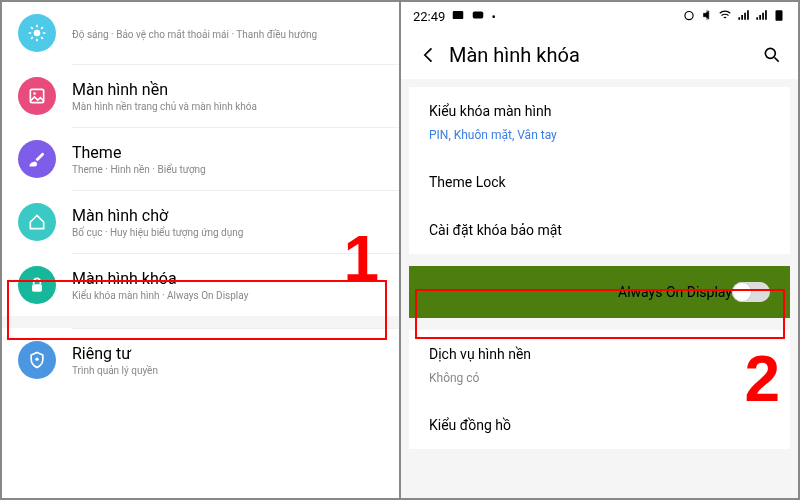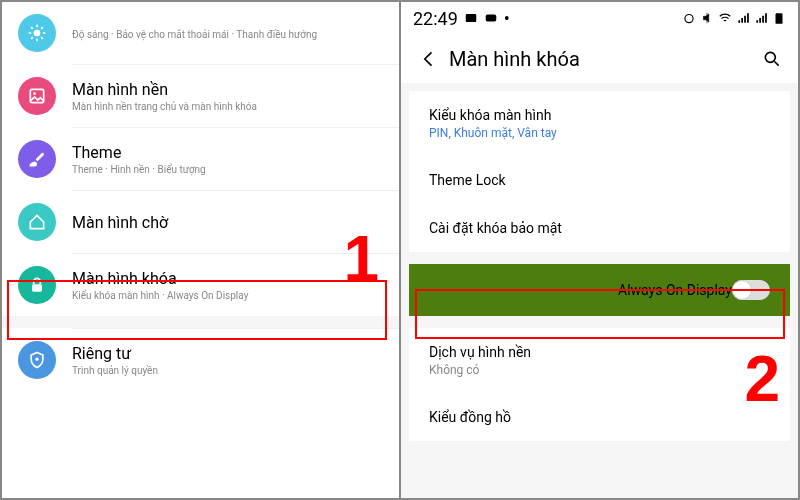--- a/index.html
+++ b/index.html
@@ -12,33 +12,33 @@
     .icon-wrap svg { width: 20px; height: 20px; fill: #fff; }
     .setting-text { flex: 1; min-width: 0; }
     .setting-title { font-size: 16px; color: #000; font-weight: 400; }
     .setting-sub { font-size: 10px; color: #888; margin-top: 2px; }
     .divider { height: 1px; background: #eee; margin-left: 70px; }
     .gap { height: 12px; background: #f5f5f5; }
     
     .highlight-box { position: absolute; border: 2px solid #f00; pointer-events: none; z-index: 10; }
     .anno-num { position: absolute; color: #f00; font-size: 64px; font-weight: 900; z-index: 20; pointer-events: none; font-family: Arial; }
     
-    .status-bar { display: flex; align-items: center; justify-content: space-between; padding: 6px 12px; font-size: 18px; background: #fff; }
+    .status-bar { display: flex; align-items: center; justify-content: space-between; padding: 6px 12px; font-size: 13px; background: #fff; }
     .status-left { display: flex; align-items: center; gap: 6px; }
     .status-right { display: flex; align-items: center; gap: 4px; }
     .status-icons svg { width: 14px; height: 14px; fill: #000; }
     
     .header-row { display: flex; align-items: center; padding: 12px 16px; background: #fff; }
     .back-arrow { width: 24px; height: 24px; display: flex; align-items: center; justify-content: center; margin-right: 8px; }
     .header-title { font-size: 20px; flex: 1; }
     .search-icon { width: 20px; height: 20px; }
     
     .simple-row { padding: 16px 20px; background: #fff; }
     .simple-title { font-size: 14px; }
-    .simple-sub { font-size: 12px; color: #3a7de3; margin-top: 3px; }
+    .simple-sub { font-size: 12px; color: #3a7de3; margin-top: 9px; }
     .simple-sub.gray { color: #888; }
     
     .toggle-row { display: flex; align-items: center; justify-content: flex-end; padding: 16px 20px; background: #4d7c0f; }
     .toggle { width: 38px; height: 20px; border-radius: 10px; background: #ddd; position: relative; }
     .toggle-knob { width: 20px; height: 20px; border-radius: 10px; background: #fff; border: 1px solid #ccc; position: absolute; left: 0; top: 0; }
   </style>
 </head>
 <body>
 
 <div class="pane pane-left">
@@ -85,20 +85,21 @@
   <div class="divider"></div>
 
   <div class="setting-item">
     <div class="icon-wrap" style="background:#3AC9C4">
       <svg viewBox="0 0 24 24">
           <path d="M4 12l8-8 8 8v8H4z" fill="none" stroke="#fff" stroke-width="2"></path>
         </svg>
     </div>
     <div class="setting-text">
       <div class="setting-title">Màn hình chờ</div>
+      <div class="setting-sub">Bố cục · Huy hiệu biểu tượng ứng dụng</div>
     </div>
   </div>
   <div class="divider"></div>
 
   <div class="setting-item">
     <div class="icon-wrap" style="background:#16B79A">
       <svg viewBox="0 0 24 24">
           <rect x="6" y="11" width="12" height="9" rx="2" fill="#fff"></rect>
           <path d="M8 11V8a4 4 0 018 0v3" stroke="#fff" stroke-width="2" fill="none"></path>
         </svg>

